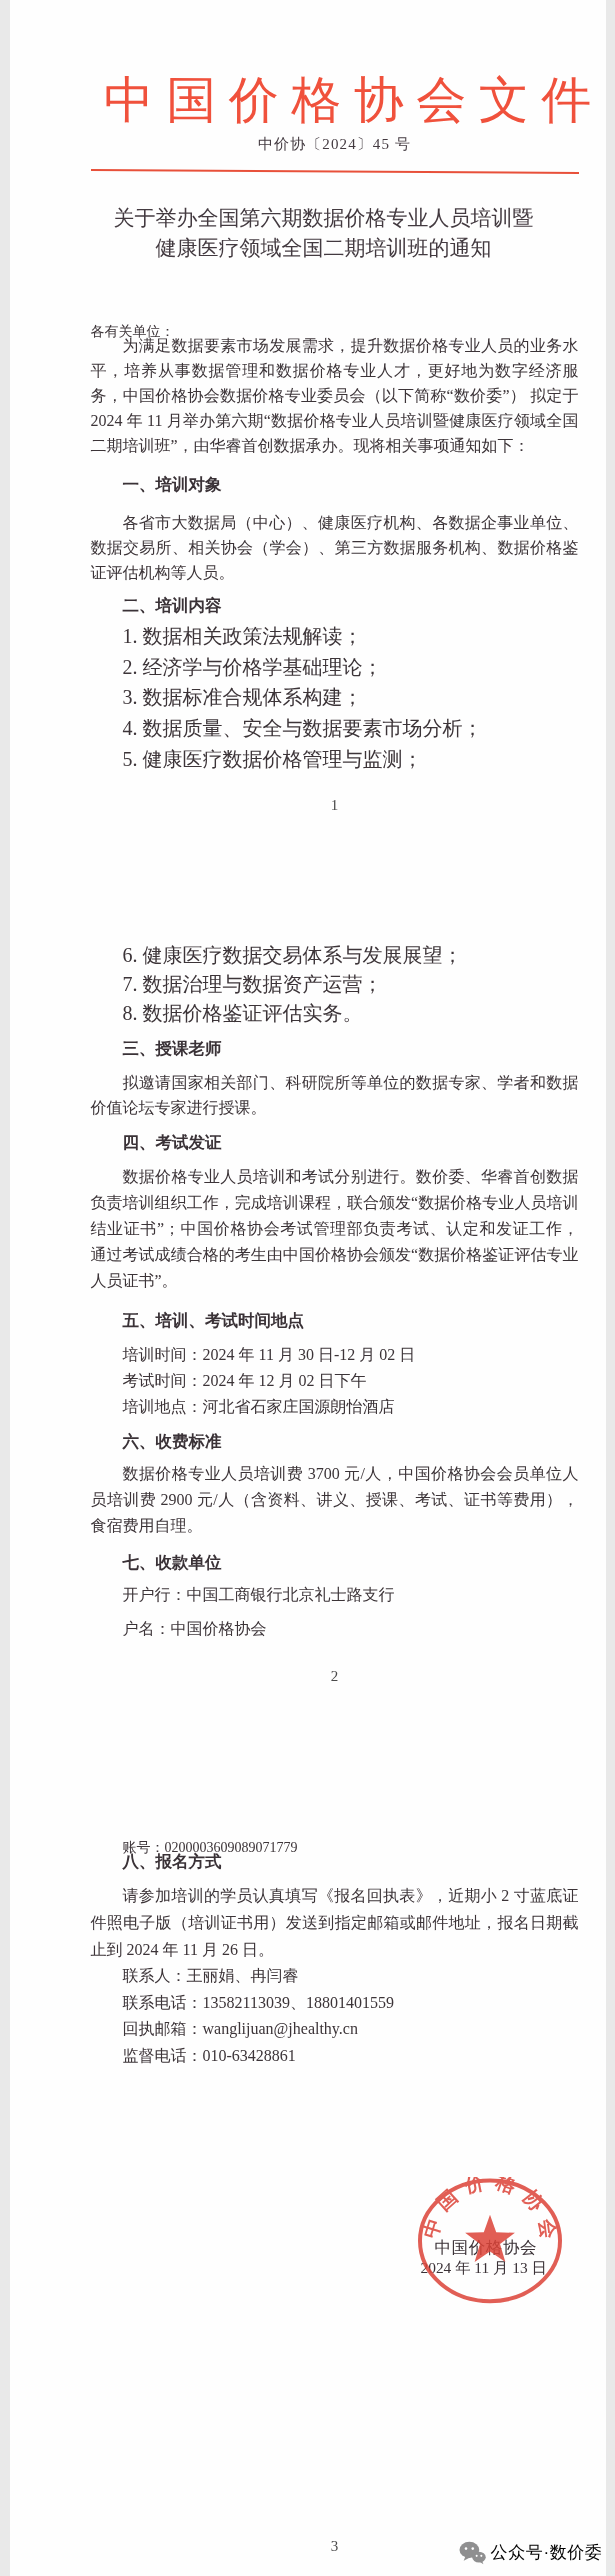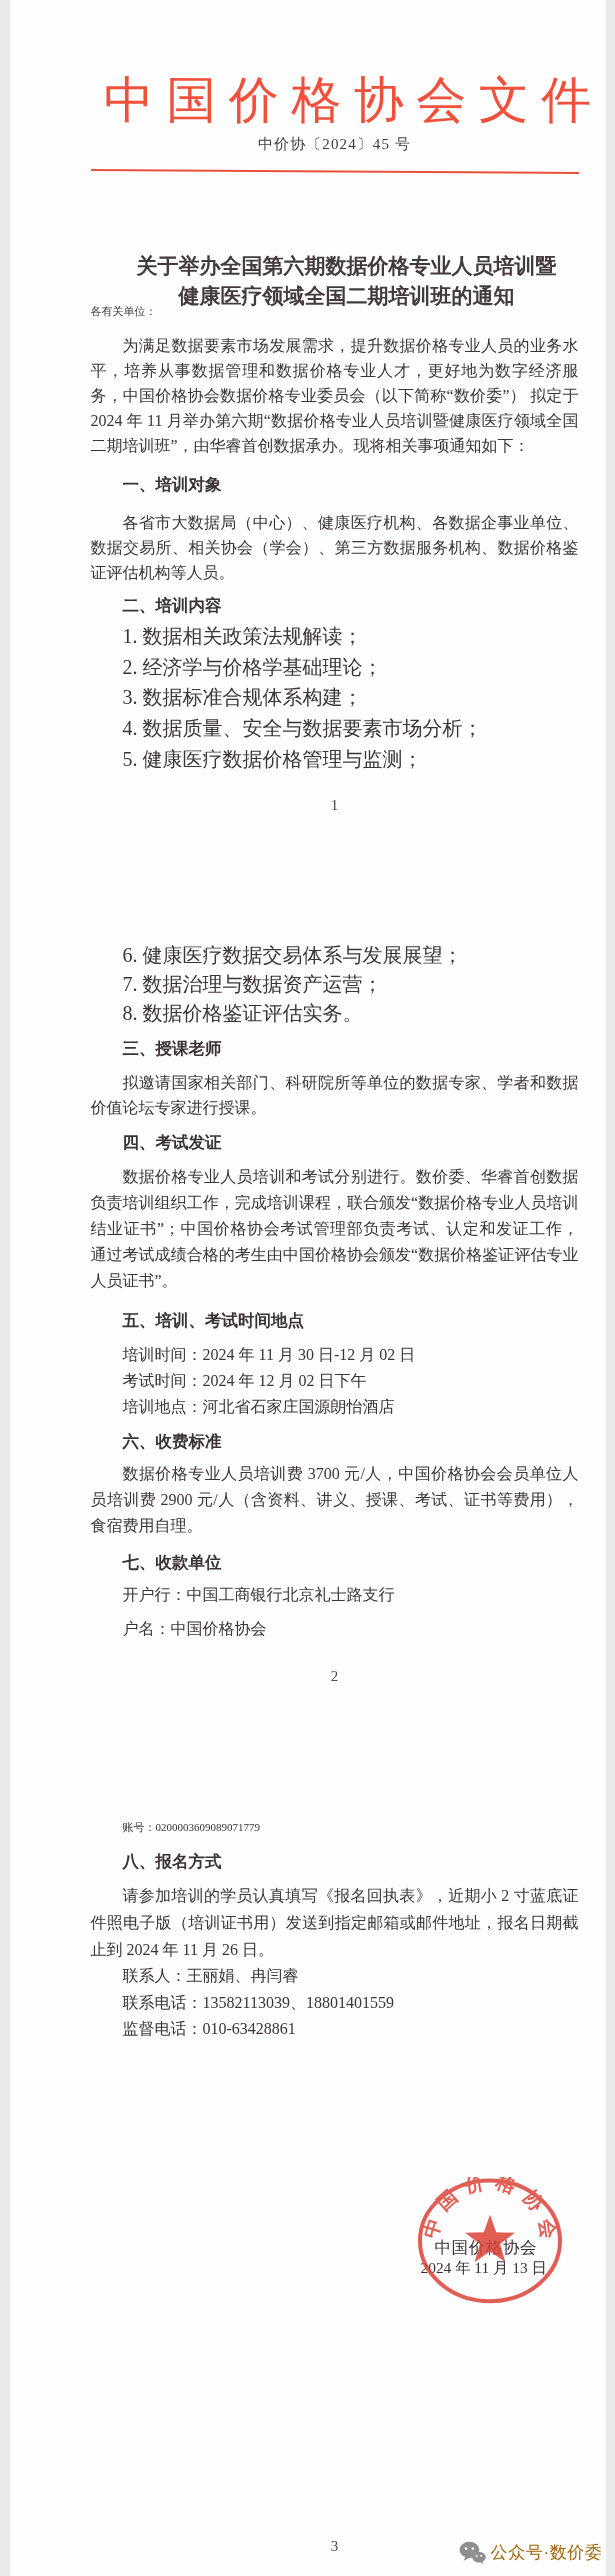--- a/index.html
+++ b/index.html
@@ -26,30 +26,29 @@
     left:81px; top:136px; width:488px;
     text-align:center; font-size:15px; line-height:17px;
     color:#433a40; letter-spacing:1.1px;
   }
   .red-rule{
     left:81px; top:169px; width:488px; height:2.3px;
     background:#e8503a;
     transform:rotate(0.35deg); transform-origin:left center;
   }
   .doc-title{
-    left:93px; top:203px; width:488px;
-    text-align:center; font-weight:700;
+    left:70px; top:203px; width:488px;
+    text-align:center; font-weight:400;
     font-size:21px; line-height:30px;
     color:#433a40;
-    margin-top:48px;
   }
 
   
   .col{left:81px; width:488px;}
-  .body-line{font-size:11px; line-height:25px;}
+  .body-line{font-size:14px; line-height:25px;margin-top:20px;}
   .indent{padding-left:32px;}
   .para{
     font-size:16px; line-height:25px;
     text-align:justify; text-indent:2em;
   }
   .lh46{line-height:26px;}
   .lh47{line-height:27px;}
   .h2{
     font-family:"Liberation Sans", sans-serif;
     font-weight:700; font-size:16.5px; line-height:25px;
@@ -71,21 +70,21 @@
   .sig-issuer{left:425px; top:2239px; font-size:16.5px; line-height:18px; letter-spacing:0.6px; color:#3a3136;}
   .sig-date{left:411px; top:2259px; font-size:15.4px; line-height:17px; color:#3a3136;}
   .seal{left:406px; top:2177px; width:148px; height:130px; opacity:.85;}
 
   
   .footer{
     left:449px; top:2541px;
     display:flex; align-items:center; gap:5.1px;
     font-family:"Liberation Sans", sans-serif;
   }
-  .footer .wx-label{font-size:17px; line-height:24px; color:#a16207; letter-spacing:0.6px;}
+  .footer .wx-label{font-size:17px; line-height:24px; color:#000000; letter-spacing:0.6px;}
 </style>
 </head>
 <body>
 
 <div class="page">
 
   <div class="abs org-title">中国价格协会文件</div>
   <div class="abs doc-number">中价协〔2024〕45 号</div>
   <div class="abs red-rule"></div>
 
@@ -143,20 +142,21 @@
   <div class="abs page-num" style="top:1669px">2</div>
 
   <div class="abs col body-line indent" style="top:1815px">账号：0200003609089071779</div>
 
   <div class="abs col h2" style="top:1849px">八、报名方式</div>
   <div class="abs col para lh47" style="top:1882px">请参加培训的学员认真填写《报名回执表》，近期小 2 寸蓝底证件照电子版（培训证书用）发送到指定邮箱或邮件地址，报名日期截止到 2024 年 11 月 26 日。</div>
 
   <div class="abs col lines pitch47" style="top:1963px">
     <div class="ln">联系人：王丽娟、冉闫睿</div>
     <div class="ln">联系电话：13582113039、18801401559</div>
+    <div class="ln">回执邮箱：wanglijuan@jhealthy.cn</div>
     <div class="ln">监督电话：010-63428861</div>
   </div>
 
 
   <div class="abs sig-issuer">中国价格协会</div>
   <div class="abs sig-date">2024 年 11 月 13 日</div>
 
   <svg class="abs seal" viewBox="0 0 260 228">
     <ellipse cx="130" cy="112" rx="123" ry="106" fill="none" stroke="#dc4338" stroke-width="7"></ellipse>
     <polygon points="130,66 140.9,97 173.8,97.8 147.6,117.7 157,149.2 130,130.5 103,149.2 112.4,117.7 86.3,97.8 119.1,97" fill="#dc4338"></polygon>

